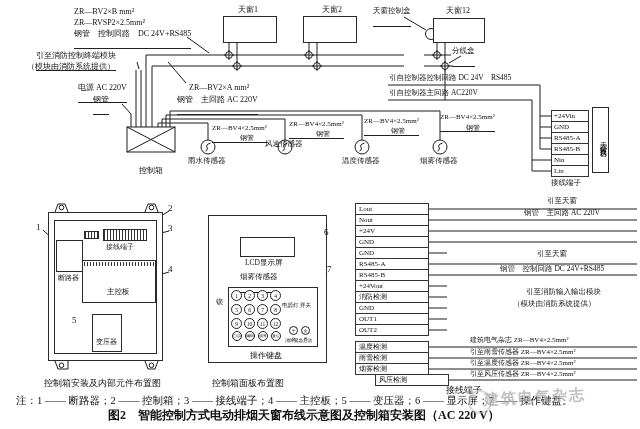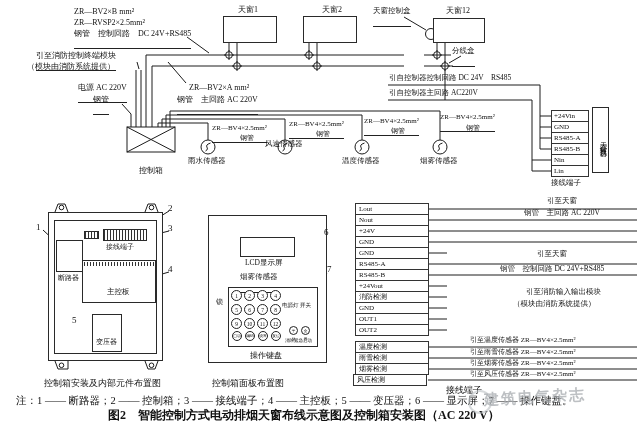--- a/index.html
+++ b/index.html
@@ -156,31 +156,31 @@
   <div class="trow" style="left:355px;top:258px">RS485-A</div>
   <div class="trow" style="left:355px;top:269px">RS485-B</div>
   <div class="trow" style="left:355px;top:280px">+24Vout</div>
   <div class="trow" style="left:355px;top:291px">消防检测</div>
   <div class="trow" style="left:355px;top:302px">GND</div>
   <div class="trow" style="left:355px;top:313px">OUT1</div>
   <div class="trow" style="left:355px;top:324px">OUT2</div>
   <div class="trow" style="left:355px;top:341px">温度检测</div>
   <div class="trow" style="left:355px;top:352px">雨雪检测</div>
   <div class="trow" style="left:355px;top:363px">烟雾检测</div>
-  <div class="trow" style="left:353px;top:374px">风压检测</div>
+  <div class="trow" style="left:375px;top:374px">风压检测</div>
 
   <div class="L f75" style="left:547px;top:197px">引至天窗</div>
   <div class="L f75" style="left:524px;top:209px">钢管　主回路 AC 220V</div>
   <div class="L f75" style="left:537px;top:250px">引至天窗</div>
   <div class="L f75" style="left:500px;top:265px">钢管　控制回路 DC 24V+RS485</div>
   <div class="L f75" style="left:526px;top:288px">引至消防输入输出模块</div>
   <div class="L f75" style="left:513px;top:300px">（模块由消防系统提供）</div>
-  <div class="L f7" style="left:470px;top:336px">引至温度传感器 ZR—BV4×2.5mm²</div>
+  <div class="L f7" style="left:470px;top:336px">建筑电气杂志 ZR—BV4×2.5mm²</div>
   <div class="L f7" style="left:470px;top:348px">引至雨雪传感器 ZR—BV4×2.5mm²</div>
-  <div class="L f7" style="left:470px;top:359px">引至烟雾传感器 ZR—BV4×2.5mm²</div>
+  <div class="L f7" style="left:470px;top:359px">引至温度传感器 ZR—BV4×2.5mm²</div>
   <div class="L f7" style="left:470px;top:370px">引至风压传感器 ZR—BV4×2.5mm²</div>
   <div class="L cap" style="left:446px;top:385px">接线端子</div>
 
   <div class="box" style="left:48px;top:212px;width:115px;height:149px"></div>
   <div class="box" style="left:54px;top:220px;width:103px;height:134px"></div>
   <div class="box comb" style="left:103px;top:229px;width:44px;height:12px"></div>
   <div class="box comb" style="left:84px;top:231px;width:15px;height:8px"></div>
   <div class="box" style="left:56px;top:240px;width:27px;height:32px"></div>
   <div class="box" style="left:82px;top:260px;width:74px;height:43px">
     <div class="comb" style="height:4px;margin:1px"></div>

